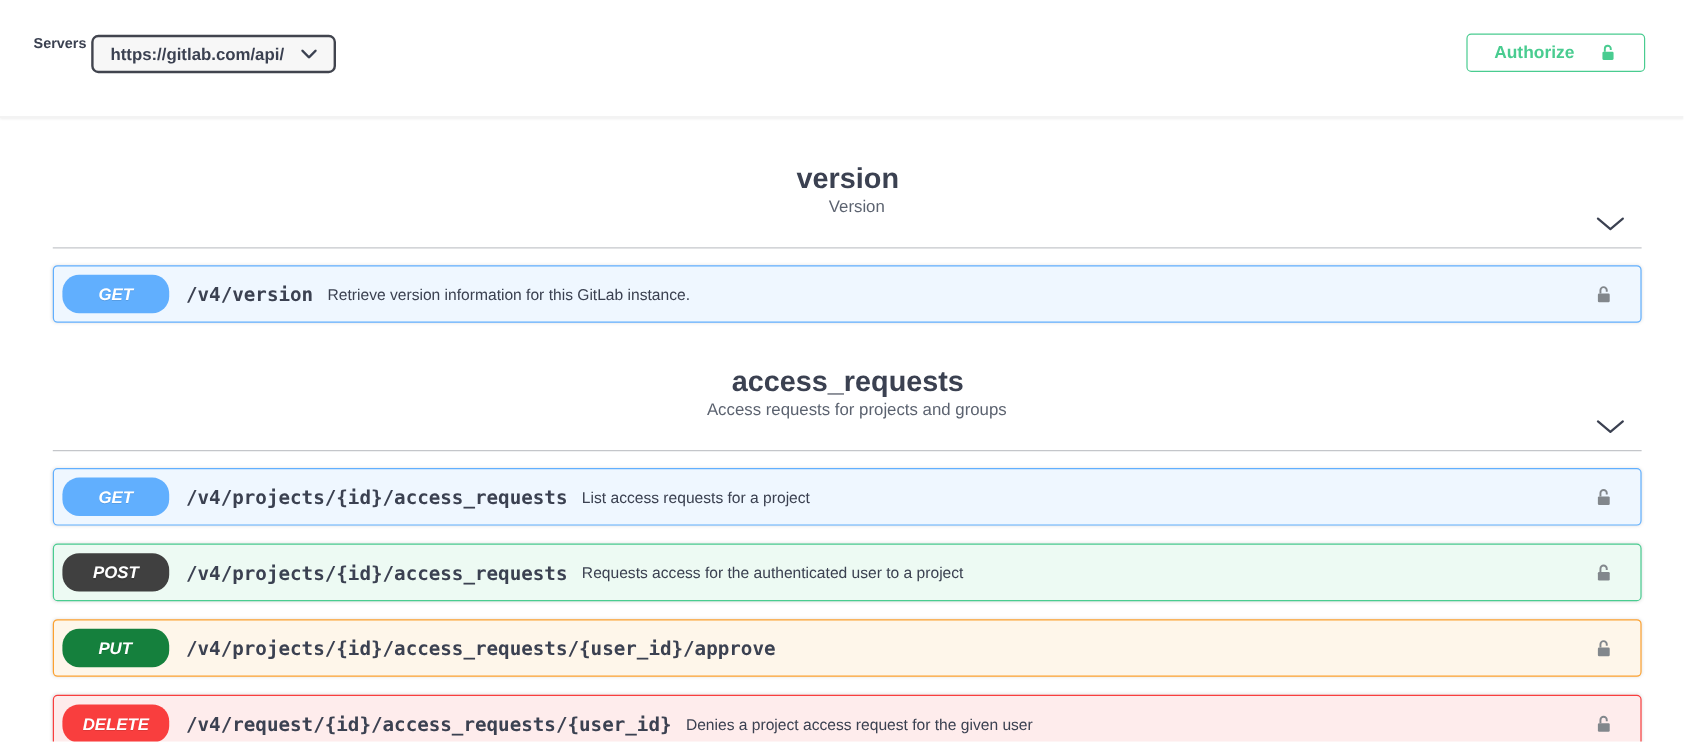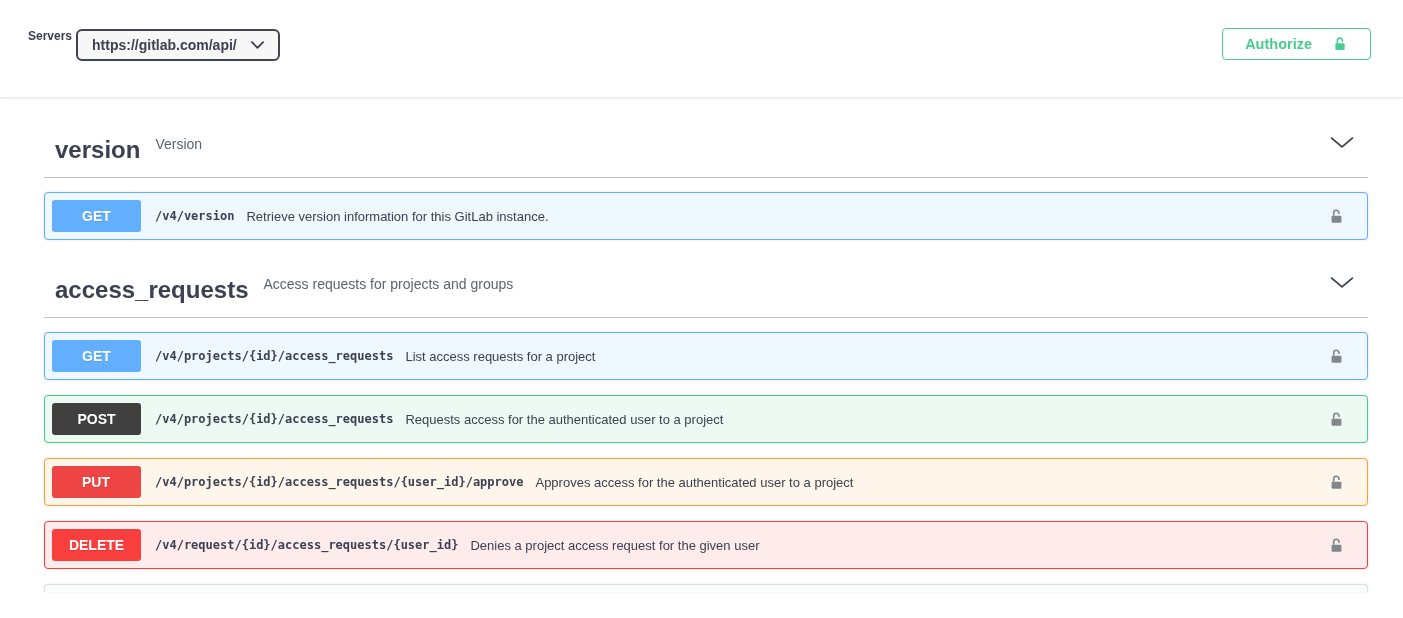--- a/index.html
+++ b/index.html
@@ -43,24 +43,25 @@
     font-family: "Liberation Sans", sans-serif;
     cursor: pointer;
     margin-bottom: 1px;
   }
 
   
   .content { padding: 36px 35px 0 44px; }
   .section { margin-bottom: 34px; }
   .section:last-of-type { margin-bottom: 0; }
   .section-header {
-    display: flex; 
+    display: flex; align-items: center;
     padding: 2px 10px 13px 11px;
     border-bottom: 1px solid rgba(59,65,81,.3);
     cursor: pointer;
+    flex-direction: column;
   }
   .section-title { font-size: 24px; font-weight: 700; color: #3b4151; }
   .section-desc { font-size: 14px; color: #5c6370; margin-left: 15px; }
   .section-chevron { margin-left: auto; margin-right: 4px; display: flex; }
 
   .ops { padding-top: 14px; }
   .opblock {
     display: flex; align-items: center;
     border: 1px solid;
     border-radius: 4px;
@@ -70,35 +71,36 @@
     cursor: pointer;
   }
   .opblock.get    { background: #eff7ff; border-color: #61affe; }
   .opblock.post   { background: #edfaf3; border-color: #49cc90; }
   .opblock.put    { background: #fef6ea; border-color: #fca130; }
   .opblock.delete { background: #feecec; border-color: #f93e3e; }
 
   .method {
     min-width: 89px;
     padding: 8px 12px;
-    border-radius: 3px;
+    border-radius: 14px;
     text-align: center;
     color: #ffffff;
     font-size: 14px; font-weight: 700;
     text-shadow: 0 1px 0 rgba(0,0,0,.1);
     flex: 0 0 auto;
+    font-style: italic;
   }
   .method.get-bg    { background: #61affe; }
   .method.post-bg   { background: #404040; }
-  .method.put-bg    { background: #ef4444; padding-left: 11px; }
+  .method.put-bg    { background: #15803d; padding-left: 11px; }
   .method.delete-bg { background: #f93e3e; }
 
   .op-path {
     font-family: "DejaVu Sans Mono", "Liberation Mono", monospace;
-    font-size: 12px; font-weight: 700; color: #3b4151;
+    font-size: 16px; font-weight: 700; color: #3b4151;
     margin: 0 6px 0 14px;
     white-space: nowrap;
   }
   .op-summary {
     font-size: 13px; color: #3b4151;
     margin-left: 6px;
     white-space: nowrap;
   }
   .op-lock {
     margin-left: auto; margin-right: 15px;
@@ -203,21 +205,20 @@
           <svg width="17" height="19" viewBox="0 0 20 20">
             <path d="M6.7 9 V5.8 a3.1 3.1 0 0 1 6.2 0 V7.1" fill="none" stroke="currentColor" stroke-width="1.9"></path>
             <rect x="4.2" y="9" width="11.6" height="8.4" rx="1.2" fill="currentColor"></rect>
           </svg>
         </button>
       </div>
 
       <div class="opblock put">
         <span class="method put-bg">PUT</span>
         <span class="op-path">/v4/projects/{id}/access_requests/{user_id}/approve</span>
-        <span class="op-summary">Approves access for the authenticated user to a project</span>
         <button class="op-lock">
           <svg width="17" height="19" viewBox="0 0 20 20">
             <path d="M6.7 9 V5.8 a3.1 3.1 0 0 1 6.2 0 V7.1" fill="none" stroke="currentColor" stroke-width="1.9"></path>
             <rect x="4.2" y="9" width="11.6" height="8.4" rx="1.2" fill="currentColor"></rect>
           </svg>
         </button>
       </div>
 
       <div class="opblock delete">
         <span class="method delete-bg">DELETE</span>

